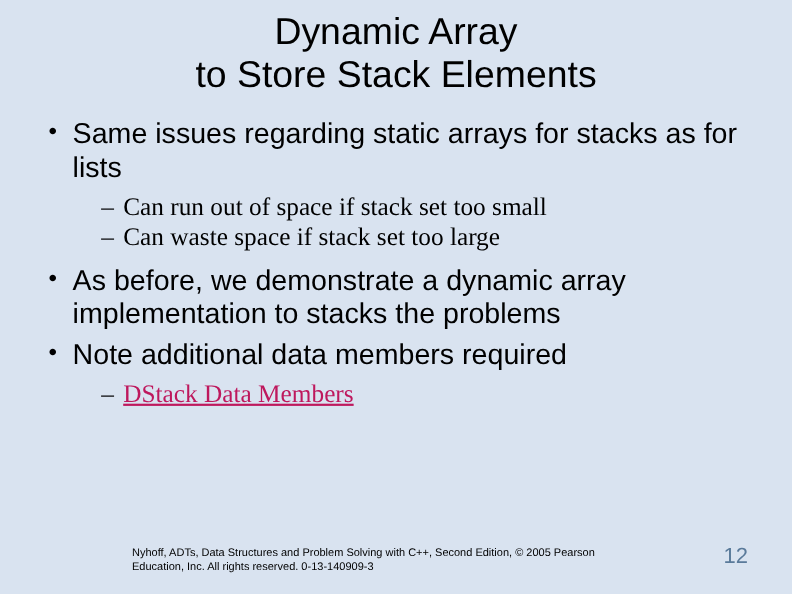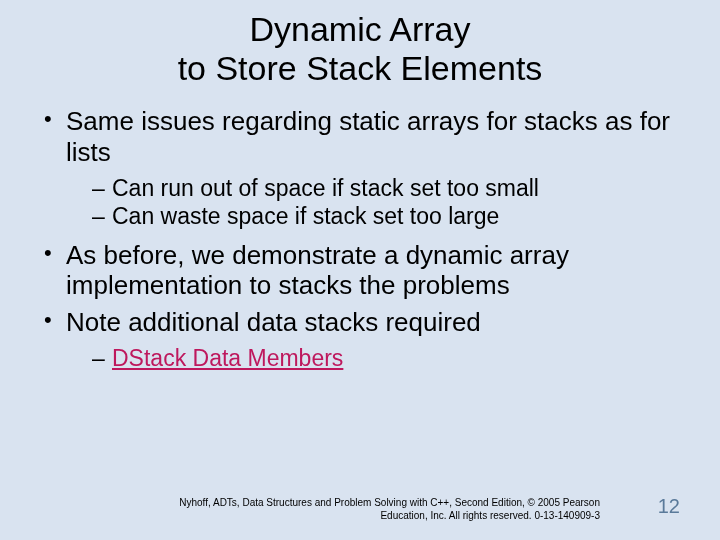--- a/index.html
+++ b/index.html
@@ -46,37 +46,38 @@
   ul.level2 {
     list-style: none;
     font-size: 23px;
     line-height: 1.22;
     margin-top: 6px;
     margin-bottom: 10px;
   }
   ul.level2 > li {
     position: relative;
     padding-left: 46px;
+    font-family: Liberation Serif, serif;
   }
   ul.level2 > li::before {
     content: "–";
     position: absolute;
     left: 26px;
     top: 0;
   }
   .link {
     color: #be185d;
     text-decoration: underline;
   }
   .footer {
     position: absolute;
     bottom: 18px;
     left: 0;
     width: 100%;
-    text-align: right;
+    text-align: left;
     font-size: 10px;
     color: #000;
     padding: 0 120px;
     line-height: 1.25;
     margin-top: 31px;
   }
   .page-number {
     position: absolute;
     bottom: 22px;
     right: 40px;
@@ -103,21 +104,21 @@
         </li>
         <li>
           <span>Can waste space if stack set too large</span>
         </li>
       </ul>
     </li>
     <li>
       <span>As before, we demonstrate a dynamic array implementation to stacks the problems</span>
     </li>
     <li>
-      <span>Note additional data stacks required</span>
+      <span>Note additional data members required</span>
       <ul class="level2">
         <li>
           <span class="link">DStack Data Members</span>
         </li>
       </ul>
     </li>
   </ul>
 
   <div class="footer">
     <span>Nyhoff, ADTs, Data Structures and Problem Solving with C++, Second Edition, © 2005 Pearson</span><br>

